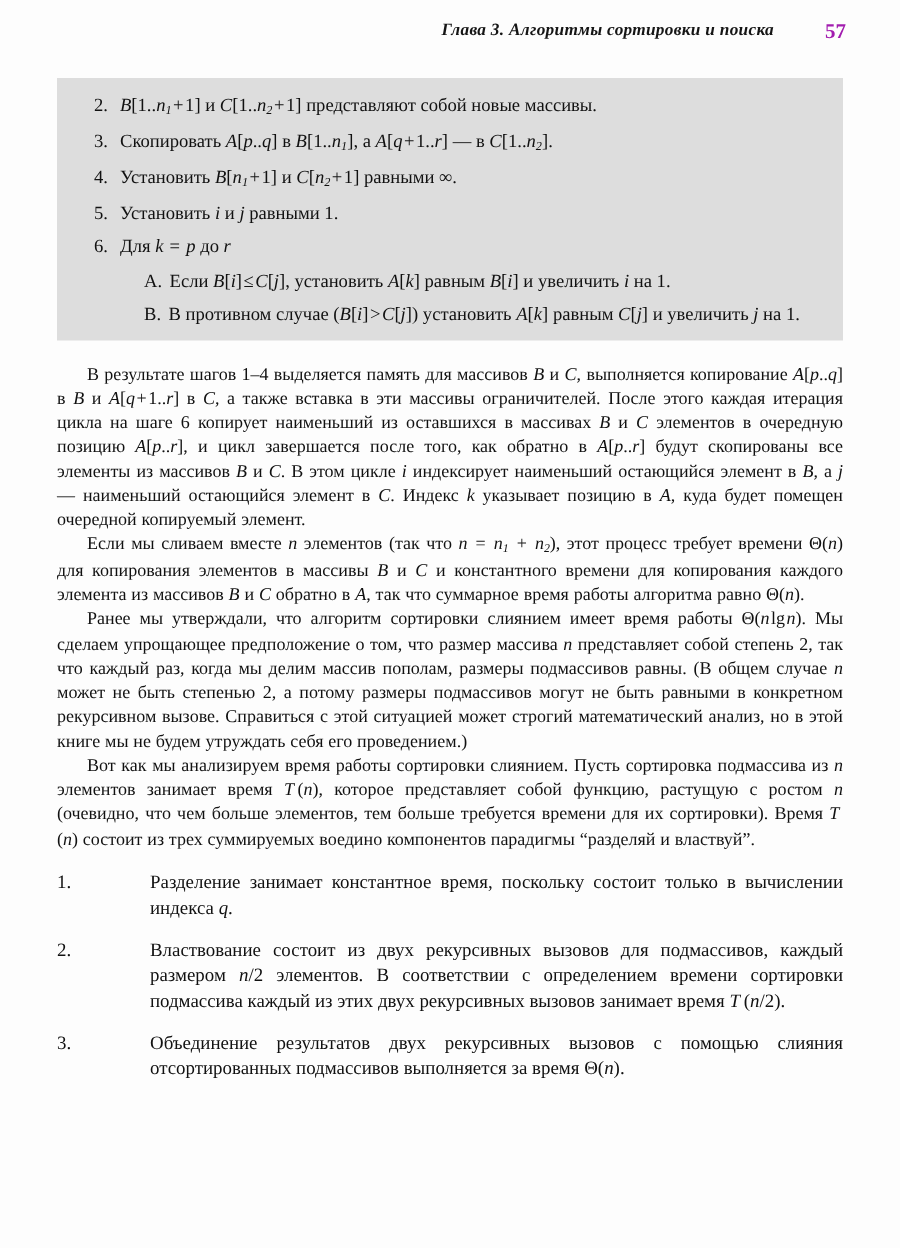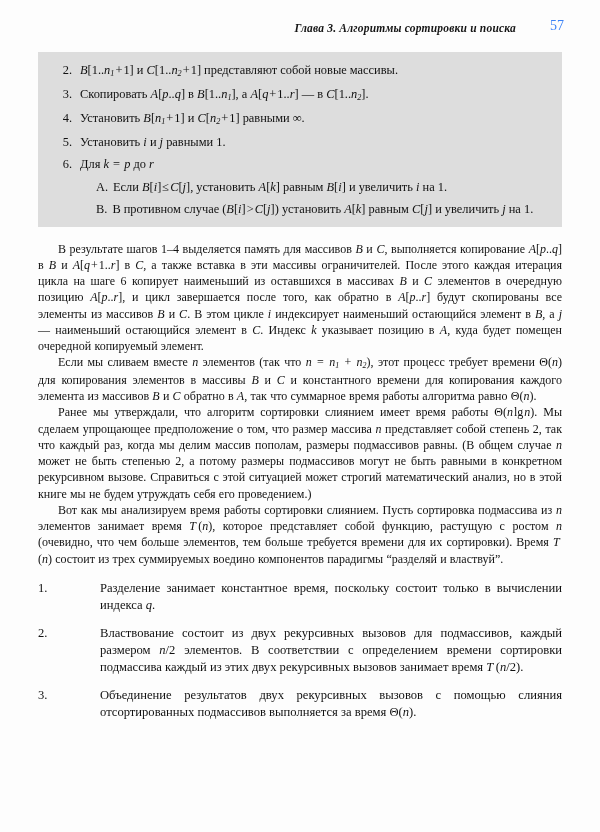--- a/index.html
+++ b/index.html
@@ -23,36 +23,36 @@
   }
 
   
   .runhead {
     position: absolute;
     top: 14px;
     left: 40px;
     right: 36px;
     height: 20px;
     display: flex;
-    align-items: flex-end;
+    align-items: flex-start;
     justify-content: flex-end;
     gap: 26px;
   }
   .runhead-title {
     font-style: italic;
     font-weight: bold;
     font-size: 11.5px;
     letter-spacing: .2px;
     color: #151515;
     white-space: nowrap;
   }
   .runhead-folio {
-    font-weight: normal;
+    font-weight: bold;
     font-size: 14px;
-    color: #3b82f6;
+    color: #a21caf;
     min-width: 22px;
     text-align: right;
   }
 
   
   .content {
     position: absolute;
     top: 52px;
     left: 38px;
     width: 524px;

